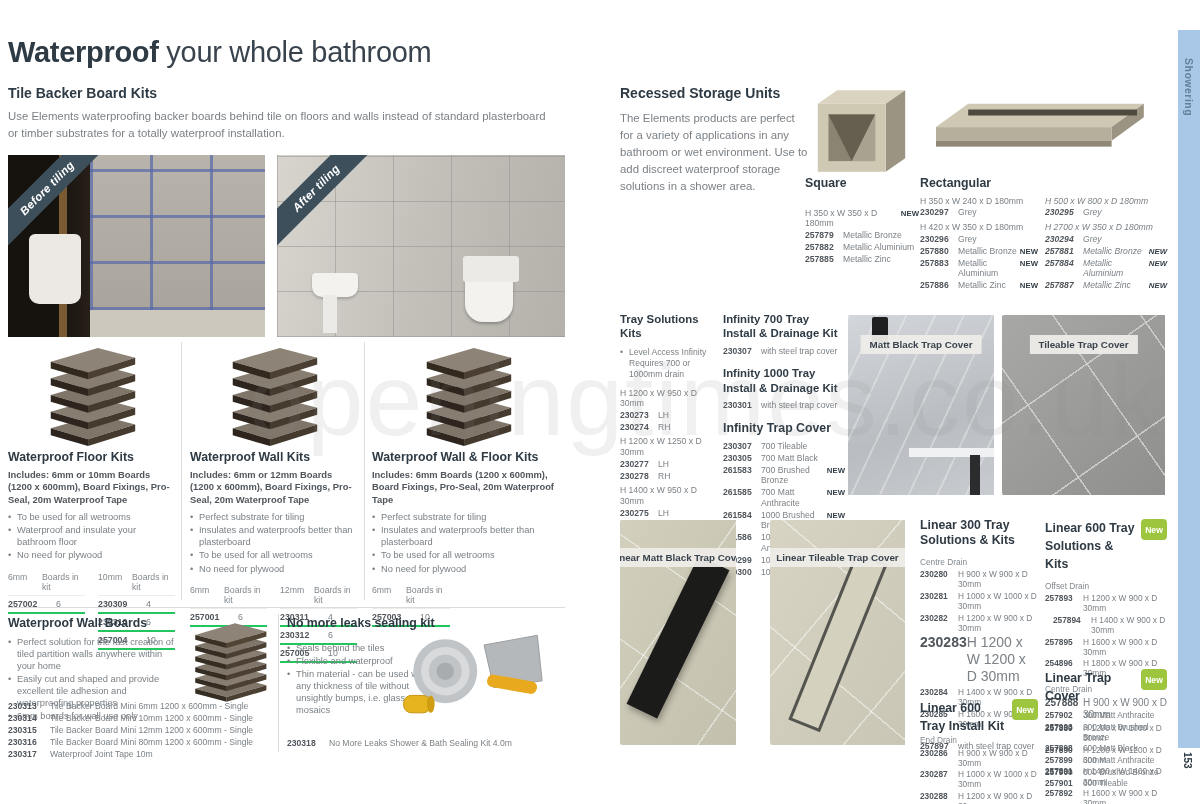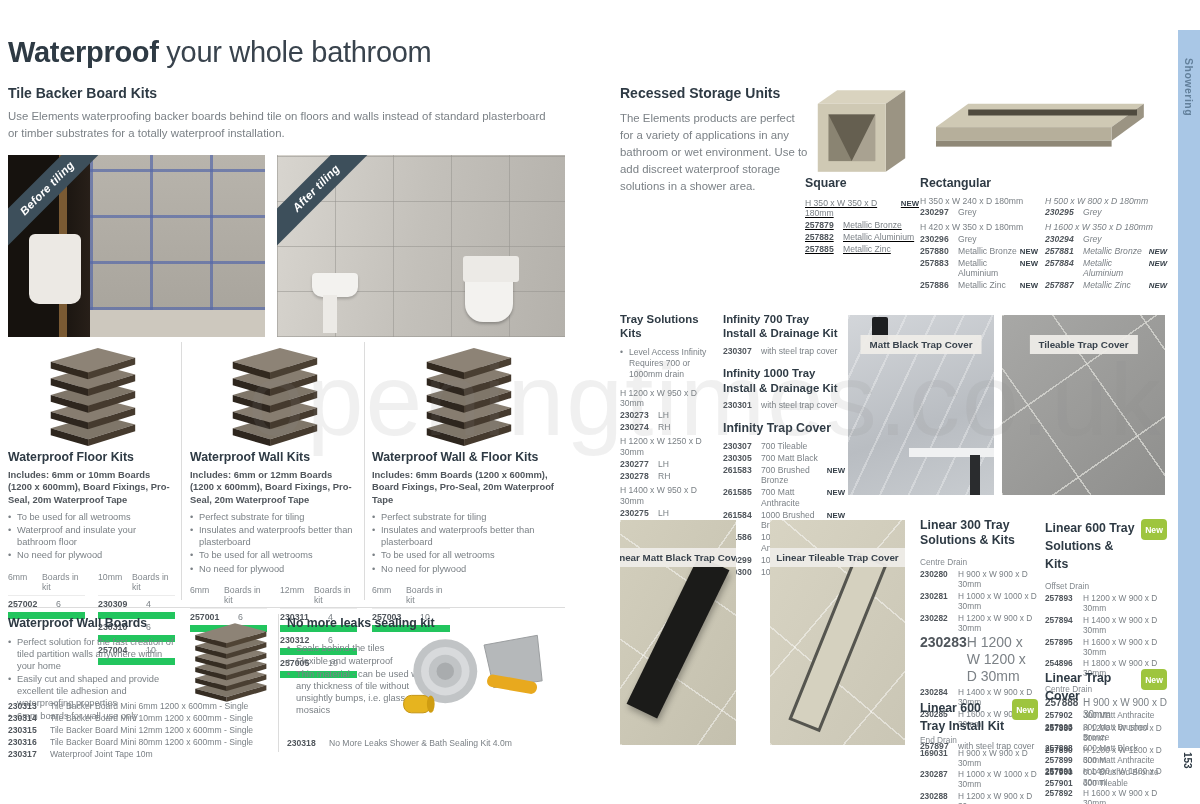--- a/index.html
+++ b/index.html
@@ -23,21 +23,21 @@
   .prow .dim{color:#7b8186;margin-top:2.5px;}
   .prow .group{color:#83898e;margin:4.5px 0 1px;}
   .wide .code{flex:0 0 42px;}
   .vline{background:#dcdcdc;width:1px;position:absolute;}
   .hline{background:#dcdcdc;height:1px;position:absolute;}
   .kt{display:flex;gap:13px;margin-top:7px;}
   .ktcol{width:78px;}
   .kthead{display:flex;font-size:8.7px;color:#83898e;padding:3px 0 3px;border-bottom:1px solid #ececec;}
   .kthead .s{flex:0 0 34px;}
   .kthead .b{flex:1;}
-  .ktrow{display:flex;font-size:8.8px;padding:3px 0;border-bottom:7px solid #22c55e;}
+  .ktrow{display:flex;font-size:8.8px;padding:3px 0;border-bottom:2px solid #22c55e;}
   .ktrow .code{font-weight:700;color:#50565c;flex:0 0 34px;}
   .ktrow .qty{flex:1;color:#7b8186;padding-left:14px;}
   .photo{position:absolute;overflow:hidden;}
   .ribbon{position:absolute;top:20px;left:-36px;width:150px;transform:rotate(-45deg);background:#3d4f5b;color:#fff;font-style:italic;font-weight:700;font-size:11.5px;text-align:center;padding:7px 0;letter-spacing:.3px;}
   .plabel{position:absolute;top:20px;left:50%;transform:translateX(-50%);background:rgba(238,236,232,.95);color:#39434d;font-weight:700;font-size:9.8px;padding:4px 9px;white-space:nowrap;}
   .newbadge{position:absolute;right:0;top:1px;width:26px;height:21px;background:#9ec53e;border-radius:4px;color:#fff;font-size:8.6px;font-weight:700;display:flex;align-items:center;justify-content:center;}
   .watermark{position:absolute;left:248px;top:342px;font-size:102px;color:rgba(140,140,140,.13);white-space:nowrap;letter-spacing:2px;z-index:50;pointer-events:none;}
   .sidebar{position:absolute;left:1178px;top:30px;width:22px;height:718px;background:#a9c7e6;}
   .sidetext{position:absolute;top:28px;left:50%;transform:translateX(-50%);writing-mode:vertical-rl;font-size:10.5px;font-weight:700;color:#63809b;letter-spacing:.5px;}
   .pagenum{position:absolute;left:1182px;top:752px;writing-mode:vertical-rl;font-size:10px;font-weight:700;color:#2e3a44;}
@@ -403,21 +403,21 @@
     <svg width="232" height="80" viewBox="0 0 235 82">
       <polygon points="15,36 195,36 228,12 48,12" fill="#cfc9b4"></polygon>
       <polygon points="195,36 228,12 228,26 195,50" fill="#9b9483"></polygon>
       <rect x="15" y="36" width="180" height="14" fill="#b6af9b"></rect>
       <polygon points="48,18 221,18 221,24 48,24" fill="#4f4a3e"></polygon>
       <rect x="15" y="50" width="180" height="6" fill="#8f8877"></rect>
     </svg>
   </div>
 
   <div class="abs h3" style="left:805px;top:176px;">Square</div>
-  <div class="abs" style="left:805px;top:195px;width:114px;text-decoration:underline;">
+  <div class="abs" style="left:805px;top:205px;width:114px;">
 
   <div class="prow">
         <span class="dim">H 350 x W 350 x D 180mm</span>
         <span class="newtag">NEW</span>
       </div>
       <div class="prow">
         <span class="code">257879</span>
         <span class="desc">Metallic Bronze</span>
       </div>
       <div class="prow">
@@ -466,21 +466,21 @@
   <div class="abs" style="left:1045px;top:193px;width:122px;font-style:italic;">
 
   <div class="prow">
         <span class="dim">H 500 x W 800 x D 180mm</span>
       </div>
       <div class="prow">
         <span class="code">230295</span>
         <span class="desc">Grey</span>
       </div>
       <div class="prow">
-        <span class="dim">H 1600 x W 350 x D 180mm</span>
+        <span class="dim">H 2700 x W 350 x D 180mm</span>
       </div>
       <div class="prow">
         <span class="code">230294</span>
         <span class="desc">Grey</span>
       </div>
       <div class="prow">
         <span class="code">257881</span>
         <span class="desc">Metallic Bronze</span>
         <span class="newtag">NEW</span>
       </div>
@@ -669,21 +669,21 @@
           <span class="desc">H 1400 x W 900 x D 30mm</span>
         </div>
         <div class="prow" style="font-size:8.3px;">
           <span class="code">230285</span>
           <span class="desc">H 1600 x W 900 x D 30mm</span>
         </div>
         <div class="prow" style="font-size:8.3px;">
           <span class="group">End Drain</span>
         </div>
         <div class="prow" style="font-size:8.3px;">
-          <span class="code">169031</span>
+          <span class="code">230286</span>
           <span class="desc">H 900 x W 900 x D 30mm</span>
         </div>
         <div class="prow" style="font-size:8.3px;">
           <span class="code">230287</span>
           <span class="desc">H 1000 x W 1000 x D 30mm</span>
         </div>
         <div class="prow" style="font-size:8.3px;">
           <span class="code">230288</span>
           <span class="desc">H 1200 x W 900 x D 30mm</span>
         </div>
@@ -718,21 +718,21 @@
     </div>
     <div style="margin-top:4px;">
 
     <div class="prow" style="font-size:8.3px;">
           <span class="group">Offset Drain</span>
         </div>
         <div class="prow" style="font-size:8.3px;">
           <span class="code">257893</span>
           <span class="desc">H 1200 x W 900 x D 30mm</span>
         </div>
-        <div class="prow" style="font-size:8.3px;">
+        <div class="prow" style="font-size:8.3px;margin-left:8px;">
           <span class="code">257894</span>
           <span class="desc">H 1400 x W 900 x D 30mm</span>
         </div>
         <div class="prow" style="font-size:8.3px;">
           <span class="code">257895</span>
           <span class="desc">H 1600 x W 900 x D 30mm</span>
         </div>
         <div class="prow" style="font-size:8.3px;">
           <span class="code">254896</span>
           <span class="desc">H 1800 x W 900 x D 30mm</span>

